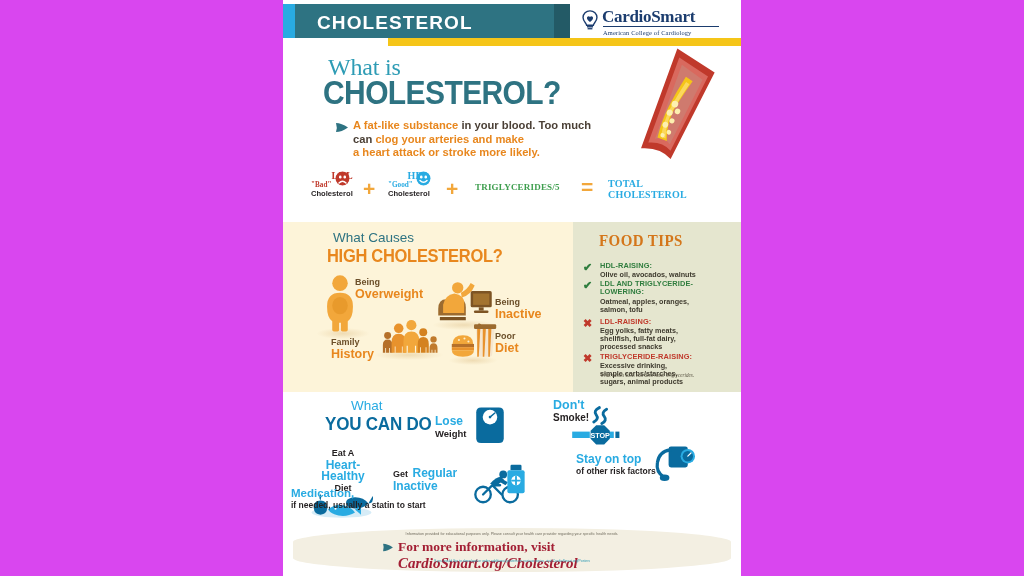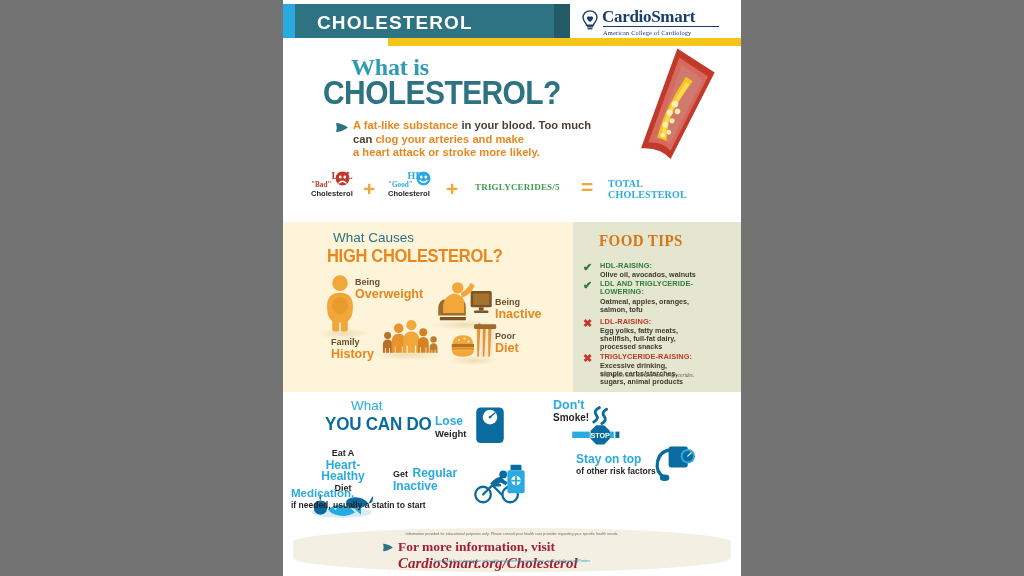--- a/index.html
+++ b/index.html
@@ -1,21 +1,21 @@
 <!DOCTYPE html>
 <html><head>
 <meta charset="utf-8">
 <style>
   html,body{margin:0;padding:0;}
   body{
     width:1024px;height:576px;overflow:hidden;
     background:#ffffff;
     font-family:"Liberation Sans", sans-serif;
   }
-  .stage{position:relative;width:1024px;height:576px;background:#737373;}
+  .stage{position:relative;width:1024px;height:576px;background:#d946ef;}
   .poster{position:absolute;left:283px;top:0;width:458px;height:576px;background:#ffffff;}
 
   
   .header{position:absolute;left:0;top:4px;width:458px;height:34px;}
   .hdr-blue{position:absolute;left:0;top:0;width:12px;height:34px;background:#29abe2;}
   .hdr-teal{position:absolute;left:12px;top:0;width:275px;height:34px;background:#2e7382;}
   .hdr-teal-dark{position:absolute;left:271px;top:0;width:16px;height:34px;background:#235a66;}
   .hdr-title{position:absolute;left:34px;top:8px;font-size:19px;font-weight:bold;color:#ffffff;
     letter-spacing:1.1px;font-family:"Liberation Sans",sans-serif;}
   .logo{position:absolute;left:298px;top:3px;width:150px;height:30px;}
@@ -23,21 +23,21 @@
   .logo-name{position:absolute;left:21px;top:0px;font-size:17px;color:#1b3c6e;
     font-family:"Liberation Serif",serif;font-weight:bold;letter-spacing:-0.3px;}
   .logo-sub{position:absolute;left:22px;top:19px;font-size:6.4px;color:#1b3c6e;
     font-family:"Liberation Serif",serif;letter-spacing:0.15px;
     border-top:1px solid #1b3c6e;padding-top:1.5px;width:116px;}
   .hdr-yellow{position:absolute;left:105px;top:38px;width:353px;height:8px;background:#f5c518;}
 
   
   .sec-whatis{position:absolute;left:0;top:50px;width:458px;height:120px;}
   .wi-what{position:absolute;left:45px;top:4px;font-size:24px;color:#2e9cb5;
-    font-family:"Liberation Serif",serif;font-weight:bold;letter-spacing:-0.2px;margin-left:23px;}
+    font-family:"Liberation Serif",serif;font-weight:normal;letter-spacing:-0.2px;}
   .wi-chol{position:absolute;left:40px;top:24px;font-size:30px;color:#2e7382;
     font-weight:bold;letter-spacing:-0.6px;font-family:"Liberation Sans",sans-serif;
     transform:scaleY(1.12);transform-origin:left top;}
   .wi-arrow{position:absolute;left:52px;top:72px;width:14px;height:11px;}
   .wi-body{position:absolute;left:70px;top:69px;width:260px;font-size:11.2px;
     line-height:13.5px;color:#4a3f35;font-weight:bold;}
   .wi-body .hl{color:#e8871e;}
 
   
   .artery{position:absolute;left:335px;top:-2px;width:118px;height:118px;}

